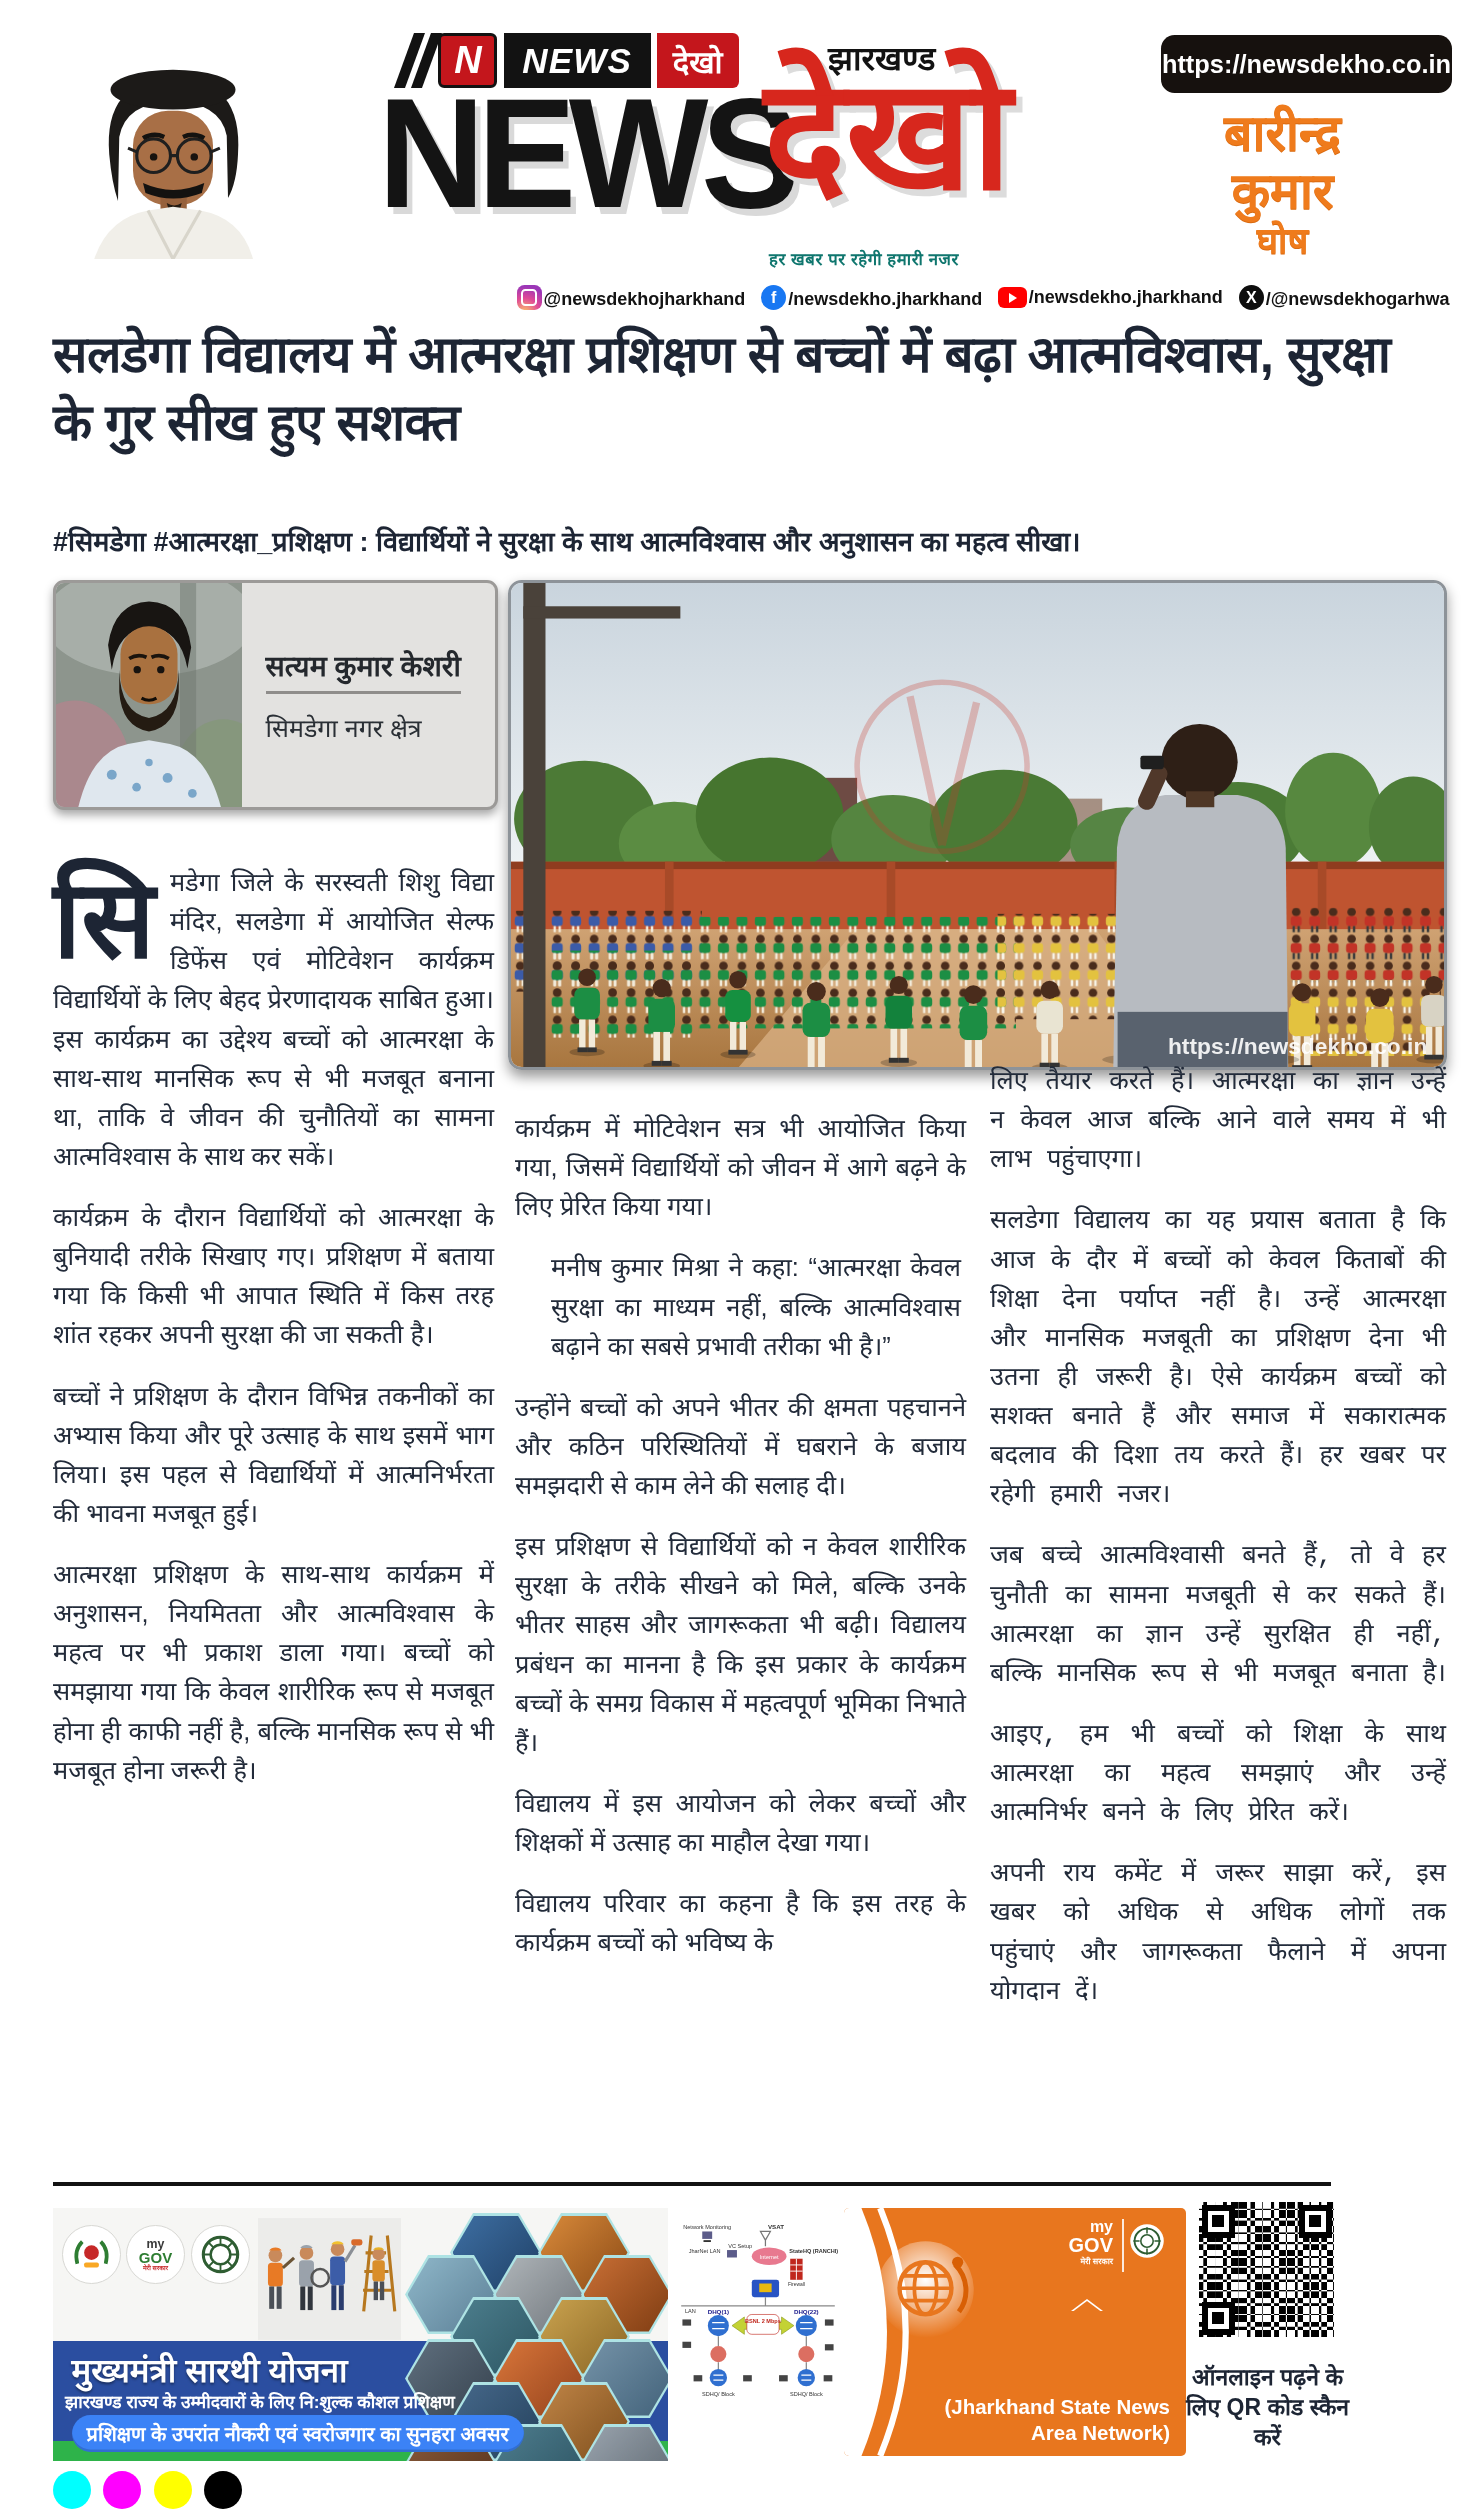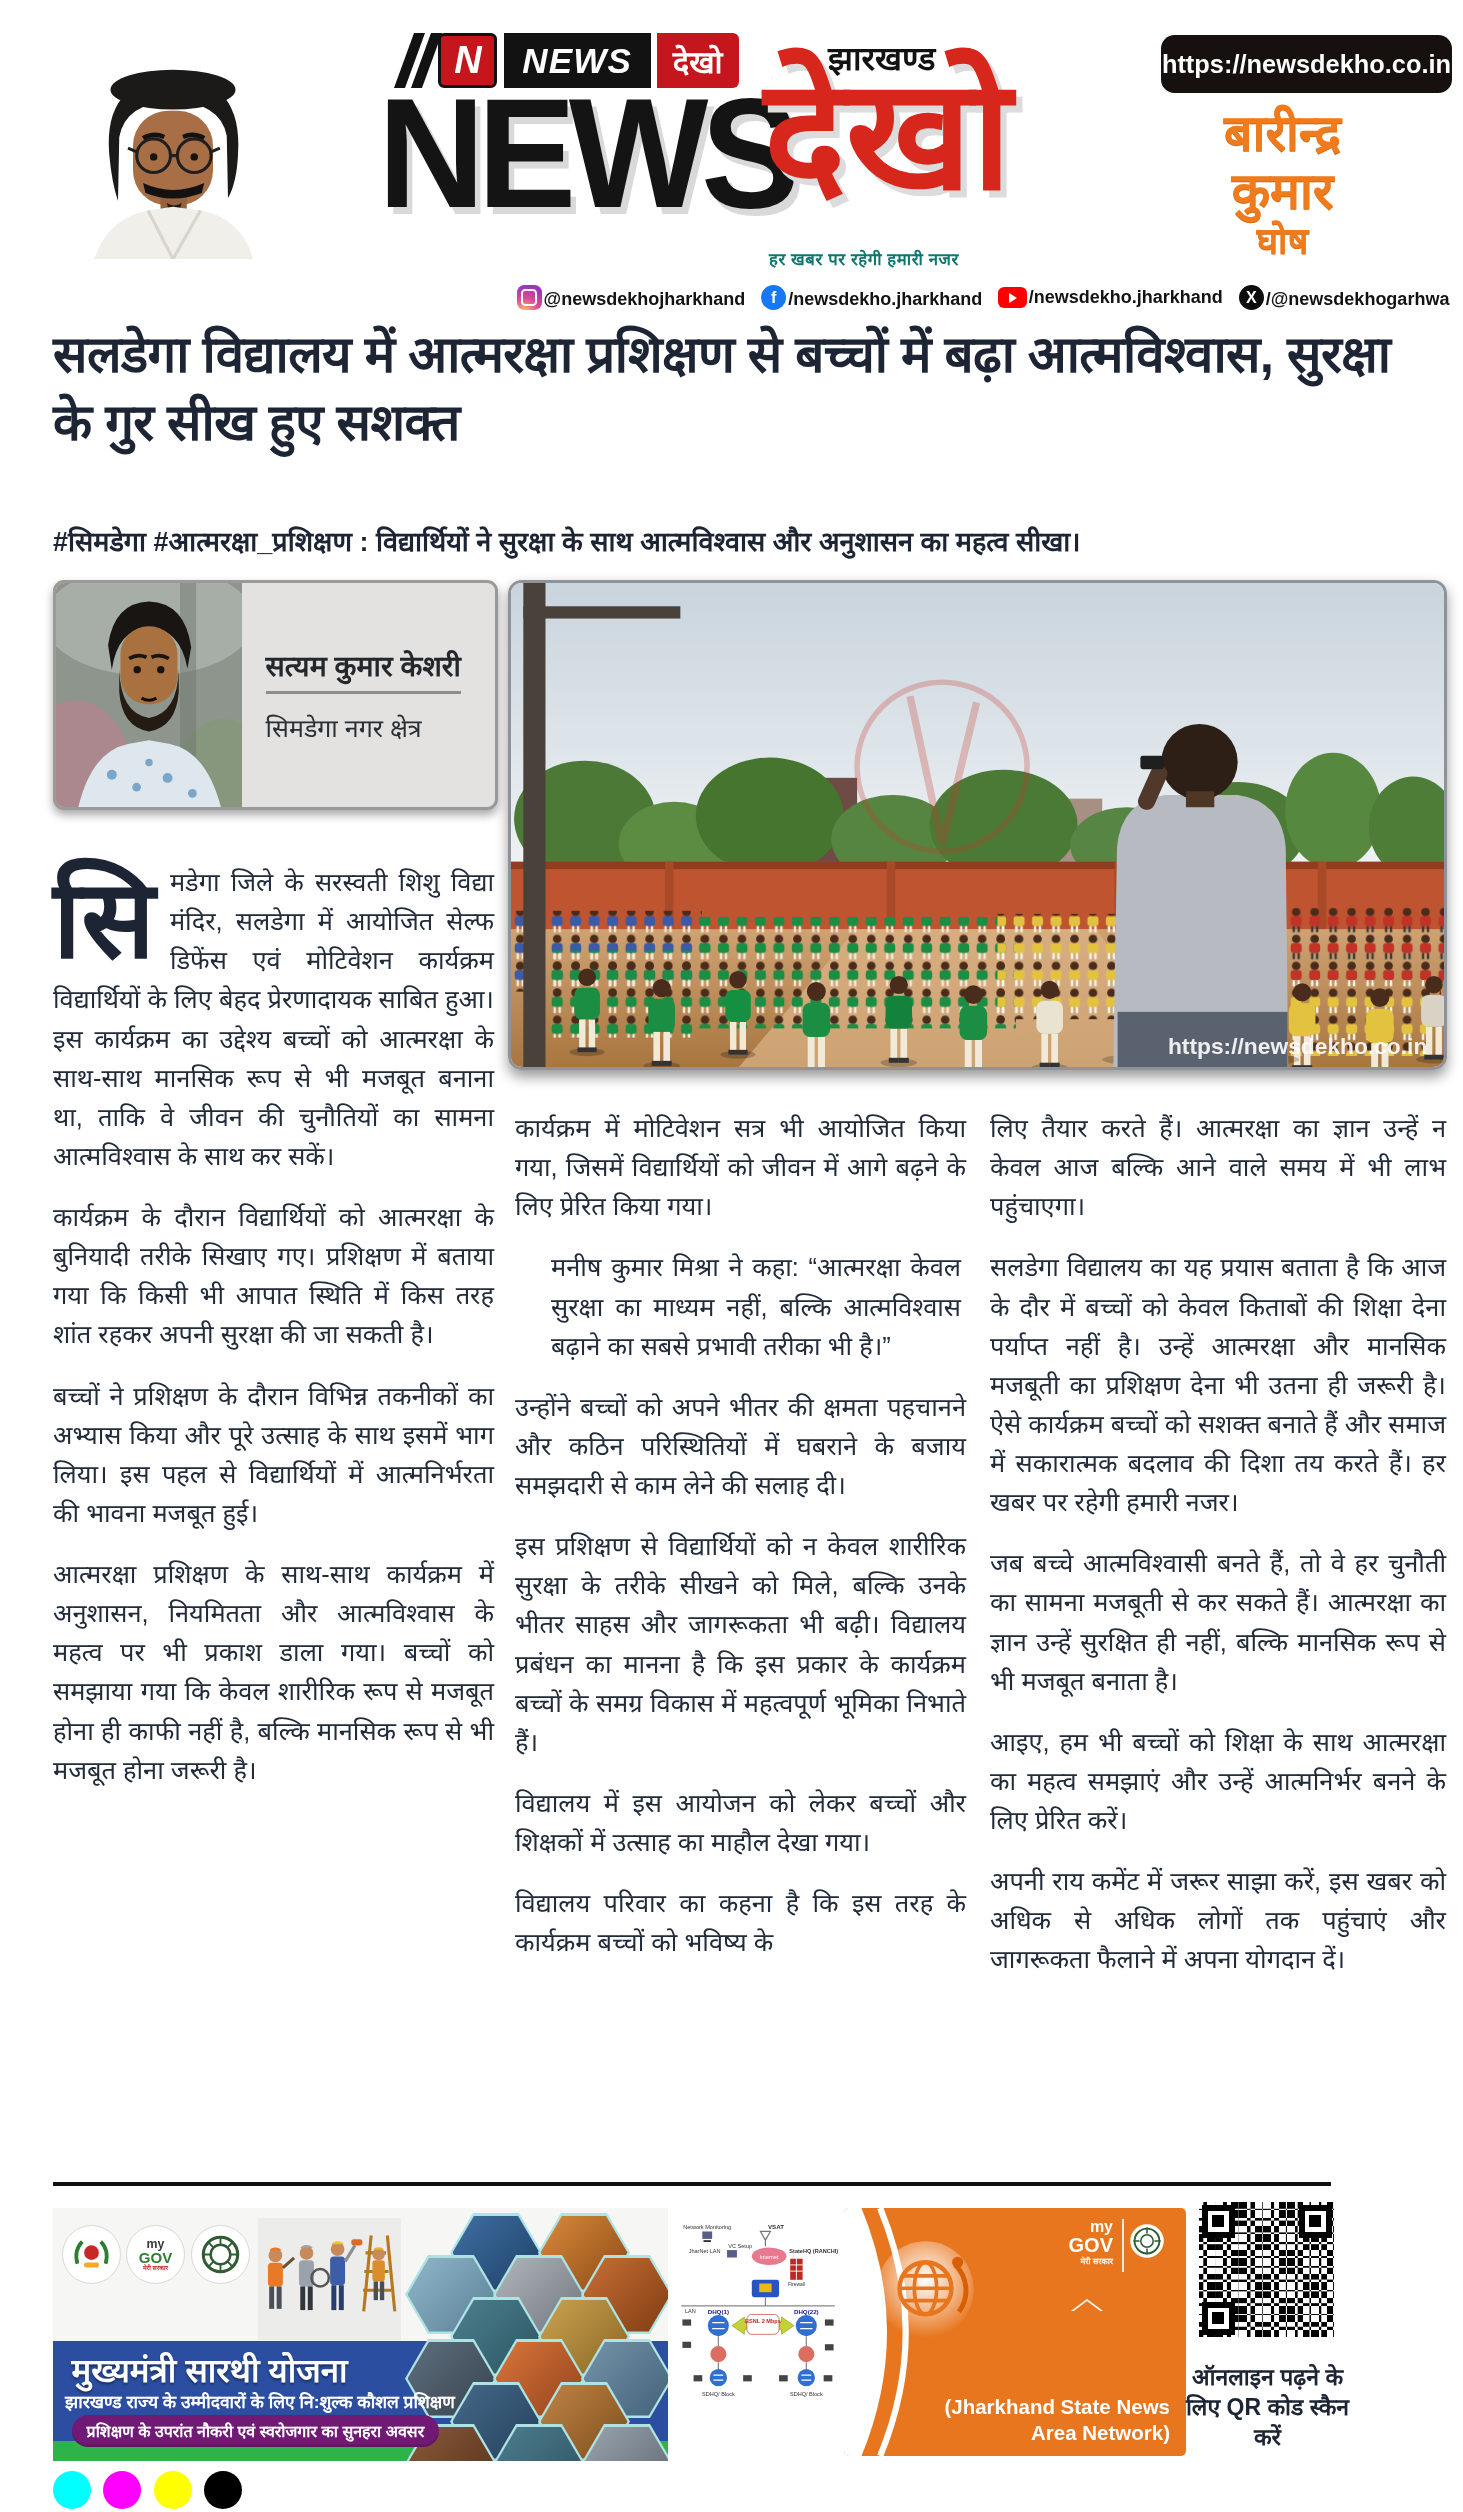--- a/index.html
+++ b/index.html
@@ -64,37 +64,37 @@
 
   
   .main-photo{left:508px;top:580px;width:939px;height:490px;border-radius:13.6px;
         border:3.1px solid #8d9399;box-shadow:0 6.2px 12.4px rgba(0,0,0,.4);overflow:hidden;box-sizing:border-box;}
 
   
   .col{position:absolute;font-size:25.4px;line-height:1.54;text-align:justify;color:#222b3a;}
   .col p{margin:0 0 22px;}
   .col1{left:53px;top:863px;width:441px;}
   .col2{left:515px;top:1109px;width:451px;}
-  .col3{left:990px;top:1109px;width:456px;}
+  .col3{left:990px;top:1063px;width:456px;font-family:Liberation Mono, monospace;}
   .dropcap{float:left;font-size:109px;line-height:.72;font-weight:700;
         padding:17.4px 15px 3.7px 0;color:#1d2534;}
   .quote{padding-left:36px;padding-right:5px;}
 
   .rule{left:53px;top:2182px;width:1278px;height:4.3px;background:#121212;}
 
   
   .sarthi{left:53px;top:2208px;width:615px;height:253px;background:#f6f6f4;overflow:hidden;}
   .sr-blue{position:absolute;left:0;right:0;top:133px;height:100px;background:#2b4ea0;}
   .sr-green{position:absolute;left:0;right:0;bottom:0;height:20px;background:#2eb34a;}
   .sr-logo{position:absolute;width:57px;height:57px;border-radius:50%;background:#fff;
         border:1.9px solid #d8d8d4;display:grid;place-items:center;overflow:hidden;}
   .sr-title{position:absolute;left:18.6px;top:139px;font-size:33px;font-weight:900;color:#fff;
         text-shadow:0 1.9px 2.5px rgba(0,0,0,.4);}
   .sr-sub{position:absolute;left:12px;top:181px;font-size:17.4px;font-weight:800;color:#fff;}
-  .sr-pill{position:absolute;left:18.6px;top:207px;background:#701a75;color:#fff;font-size:16px;
+  .sr-pill{position:absolute;left:18.6px;top:207px;background:#3b82f6;color:#fff;font-size:20px;
         font-weight:800;padding:5px 15px;border-radius:18.6px;box-shadow:inset 0 -2.5px 0 rgba(0,0,0,.15);text-align:center;}
   .hxw{position:absolute;width:92px;height:79px;background:#aee3e4;
         clip-path:polygon(25% 0,75% 0,100% 50%,75% 100%,25% 100%,0 50%);padding:0;}
   .hx{position:absolute;inset:2.5px;clip-path:polygon(25% 0,75% 0,100% 50%,75% 100%,25% 100%,0 50%);}
 
   
   .netdiag{left:675px;top:2220px;width:166px;height:184px;background:#fff;}
 
   
   .jharnet{left:844px;top:2208px;width:342px;height:248px;background:#e8761e;border-radius:5px;overflow:hidden;}

